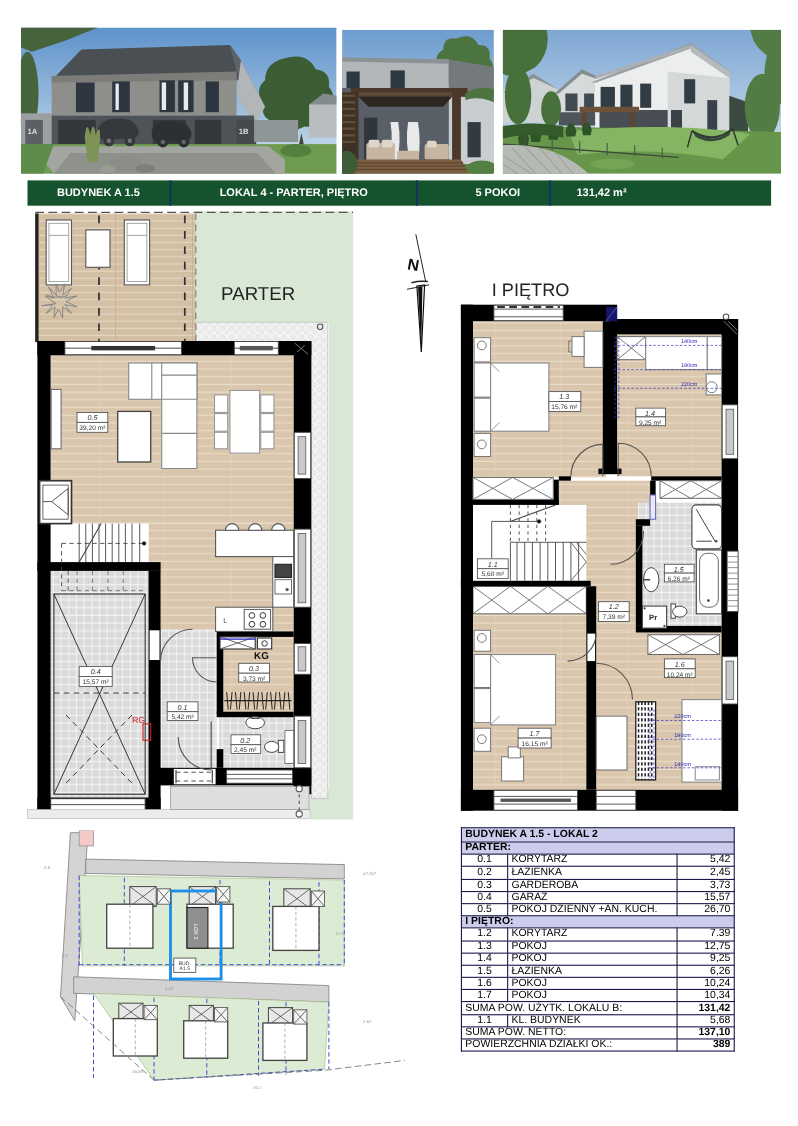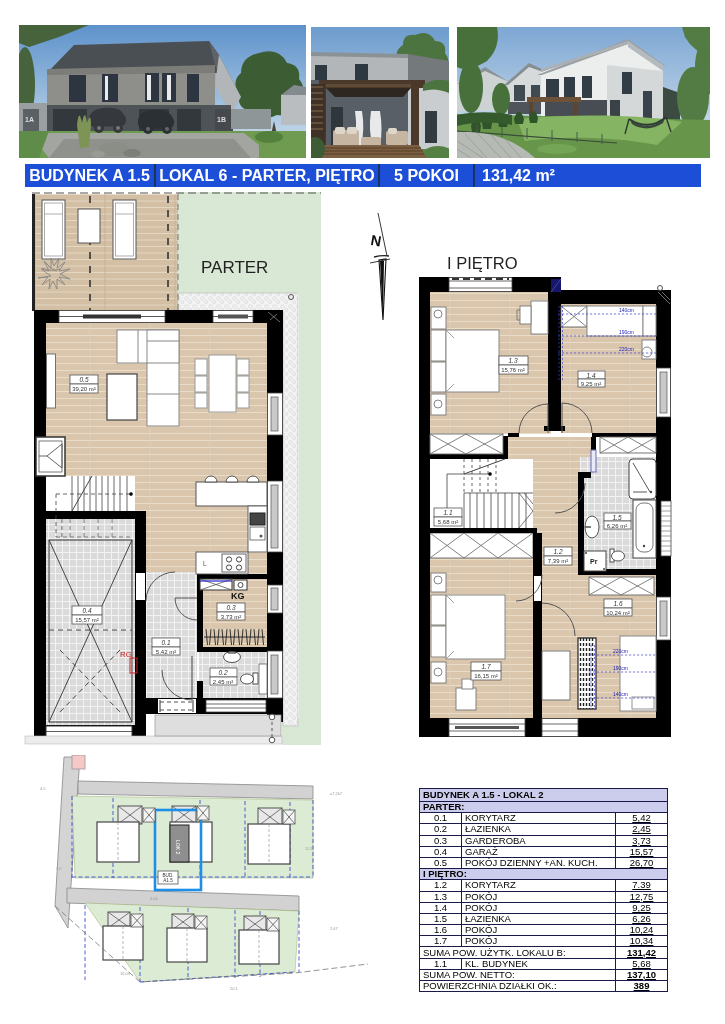--- a/index.html
+++ b/index.html
@@ -1,32 +1,32 @@
 <!DOCTYPE html>
 <html><head>
 <meta charset="utf-8">
 <style>
 html,body{margin:0;padding:0;background:#fff;}
 *{box-sizing:border-box;}
 #page{position:relative;width:725px;height:1024px;background:#fff;font-family:"Liberation Sans",sans-serif;overflow:hidden;}
 .abs{position:absolute;}
-#bluebar{position:absolute;left:25px;top:164px;width:676px;height:23px;background:#1d4ed8;display:flex;align-items:center;color:#fff;font-weight:bold;font-size:16px;}
+#bluebar{position:absolute;left:25px;top:164px;width:676px;height:23px;background:#14532d;display:flex;align-items:center;color:#fff;font-weight:bold;font-size:10px;}
 #bluebar .sep{width:2px;height:23px;background:#17335f;}
 #bluebar .s1{width:129px;text-align:center;}
 #bluebar .s2{width:222px;text-align:center;}
-#bluebar .s3{width:93px;text-align:center;}
-#bluebar .s4{padding-left:7px;}
-#tablewrap{position:absolute;left:419px;top:788px;width:248px;font-size:9.5px;color:#000;}
+#bluebar .s3{width:93px;text-align:center;margin-left:26px;}
+#bluebar .s4{padding-left:23px;}
+#tablewrap{position:absolute;left:419px;top:752px;width:248px;font-size:9.5px;color:#000;}
 table.areas{border-collapse:collapse;width:248px;table-layout:fixed;}
 table.areas col.c1{width:42px}table.areas col.c2{width:154px}table.areas col.c3{width:52px}
 table.areas td{border:1px solid #1a1a4a;padding:0 3px;height:11.2px;line-height:10px;overflow:hidden;white-space:nowrap;}
 table.areas .hdr{background:#ccccec;font-weight:bold;}
 td.num{text-align:center;}
 
-td.val{text-align:center;text-decoration:underline;}
+td.val{text-align:right;}
 .b{font-weight:bold;}
 </style>
 </head>
 <body>
 <div id="page">
 
 <svg class="abs" style="left:19px;top:25px" width="287" height="133" viewBox="0 0 287 133">
 <defs>
         <linearGradient id="sky1" x1="0" y1="0" x2="0" y2="1">
           <stop offset="0" stop-color="#5e92cb"></stop>
@@ -227,21 +227,21 @@
       </g>
 
 <path d="M0,105 C30,104 55,110 78,131 L0,131 Z" fill="#b6bab4"></path>
 <path d="M8,107 l22,24 M20,106 l24,25 M34,108 l20,23 M0,114 l26,17 M0,122 l14,9 M48,112 l16,19" stroke="#9da19b" stroke-width="1"></path>
 <ellipse cx="100" cy="122" rx="20" ry="5" fill="#74a455"></ellipse>
 </svg>
 
 <div id="bluebar">
       <div class="s1">BUDYNEK A 1.5</div>
       <div class="sep"></div>
-      <div class="s2">LOKAL 6 - PARTER, PIĘTRO</div>
+      <div class="s2">LOKAL 4 - PARTER, PIĘTRO</div>
       <div class="sep"></div>
       <div class="s3">5 POKOI</div>
       <div class="sep"></div>
       <div class="s4">131,42 m²</div>
     </div>
 
 <svg id="parter" class="abs" style="left:20px;top:188px" width="310" height="570" viewBox="20 188 310 570">
 <defs>
 <pattern id="plank" width="60" height="7" patternUnits="userSpaceOnUse">
           <rect width="60" height="7" fill="#d9c6ac"></rect>

